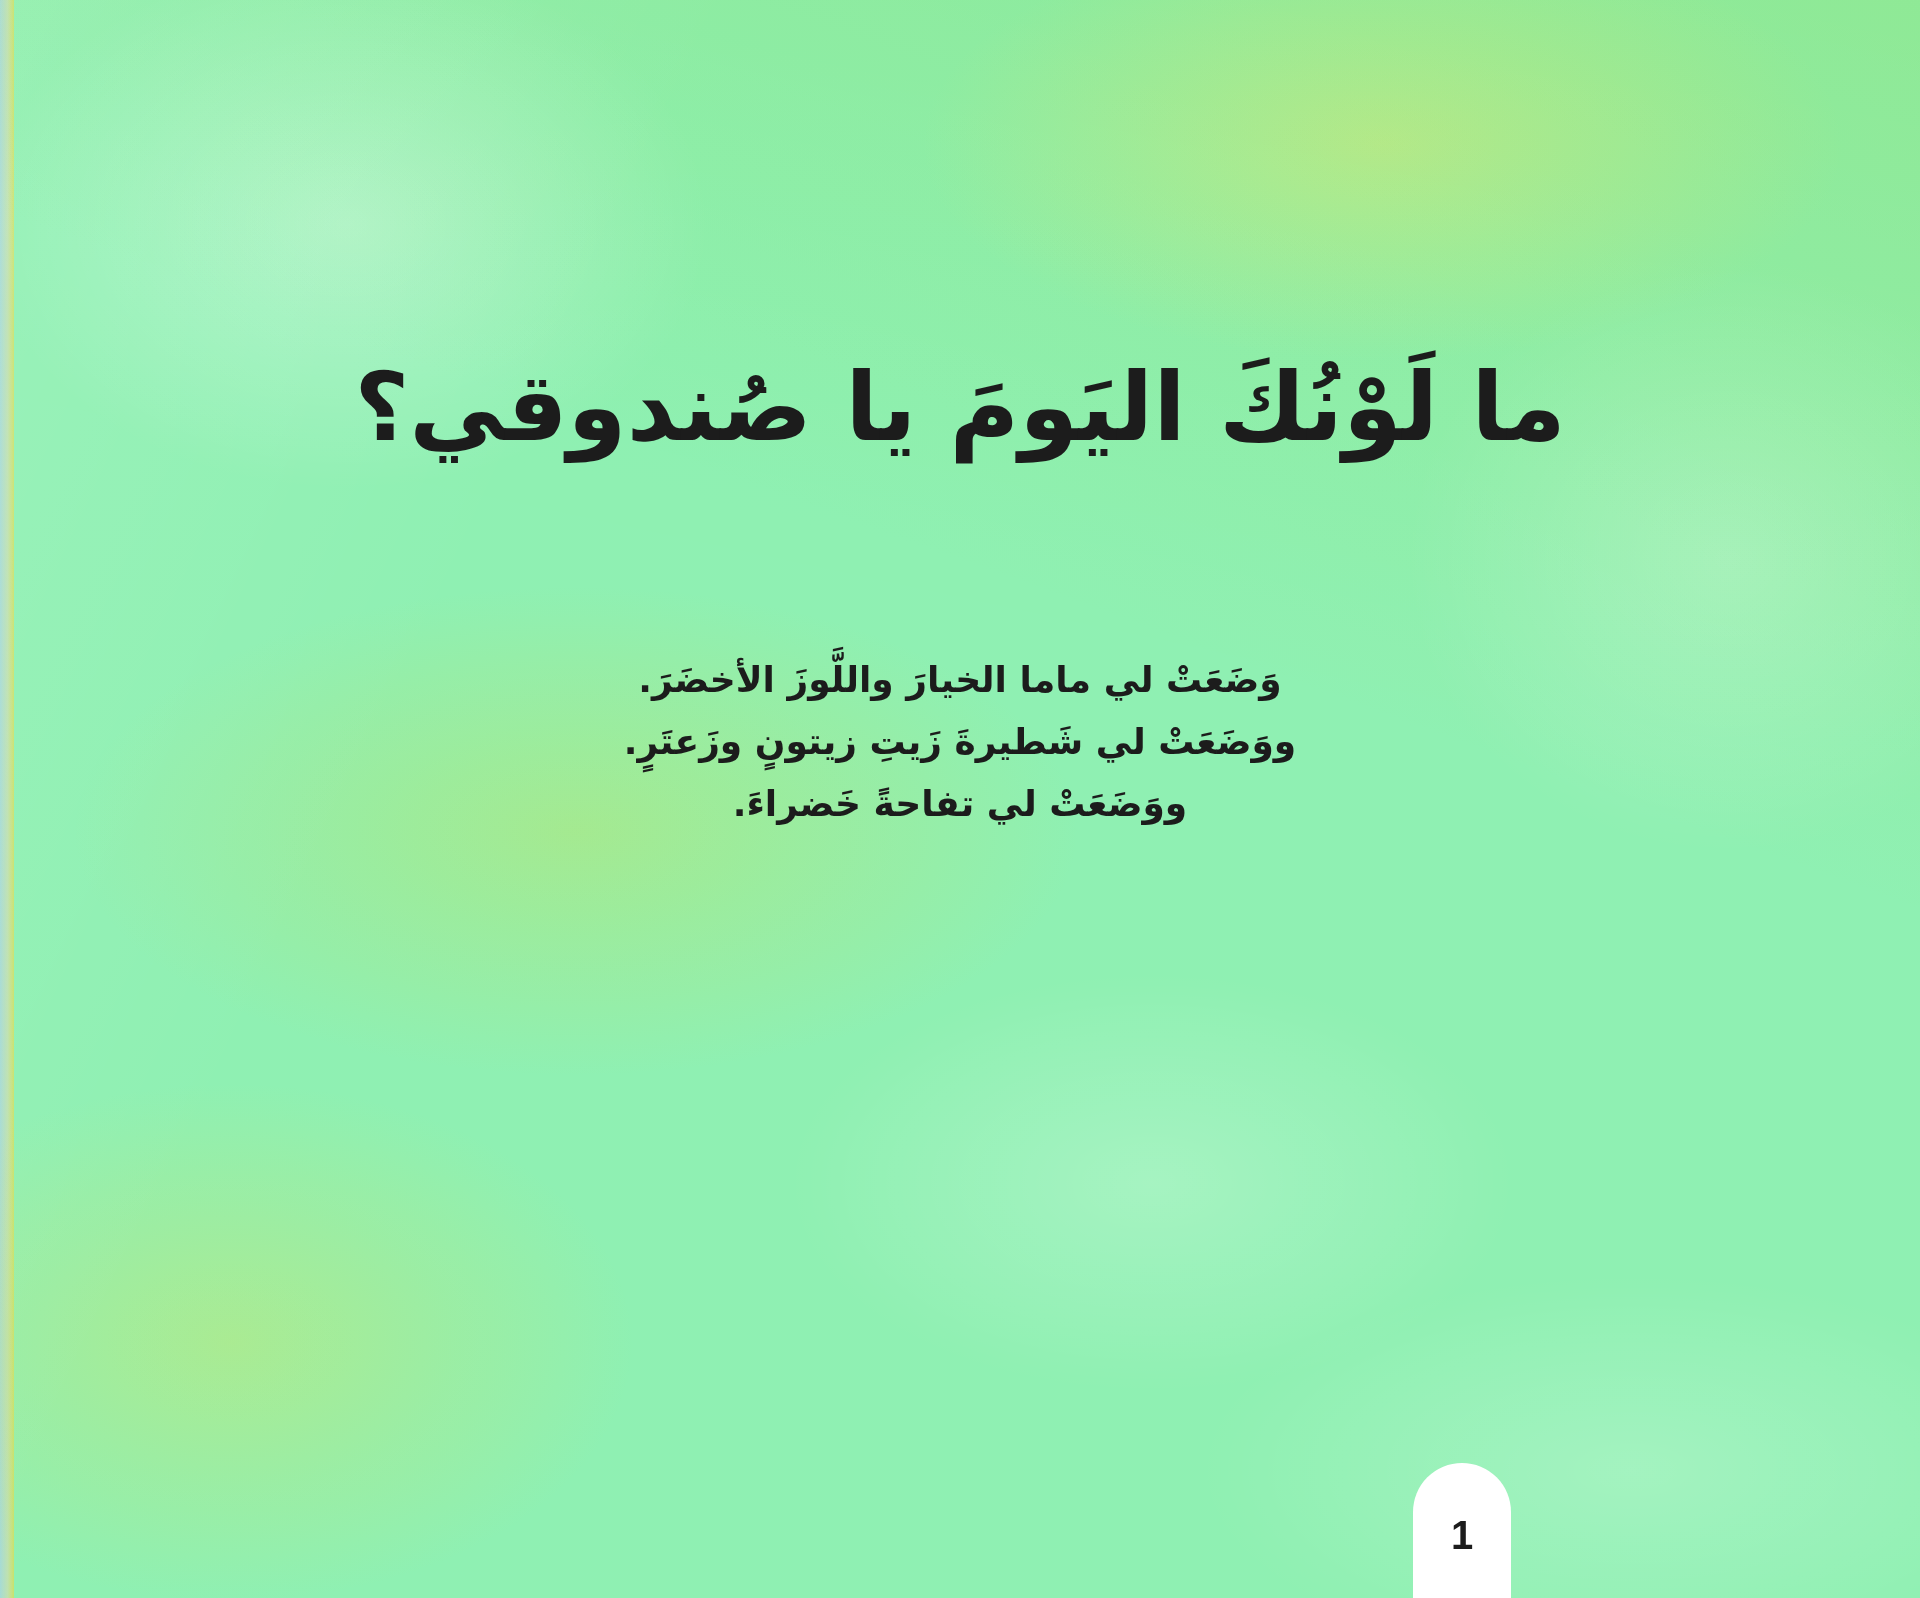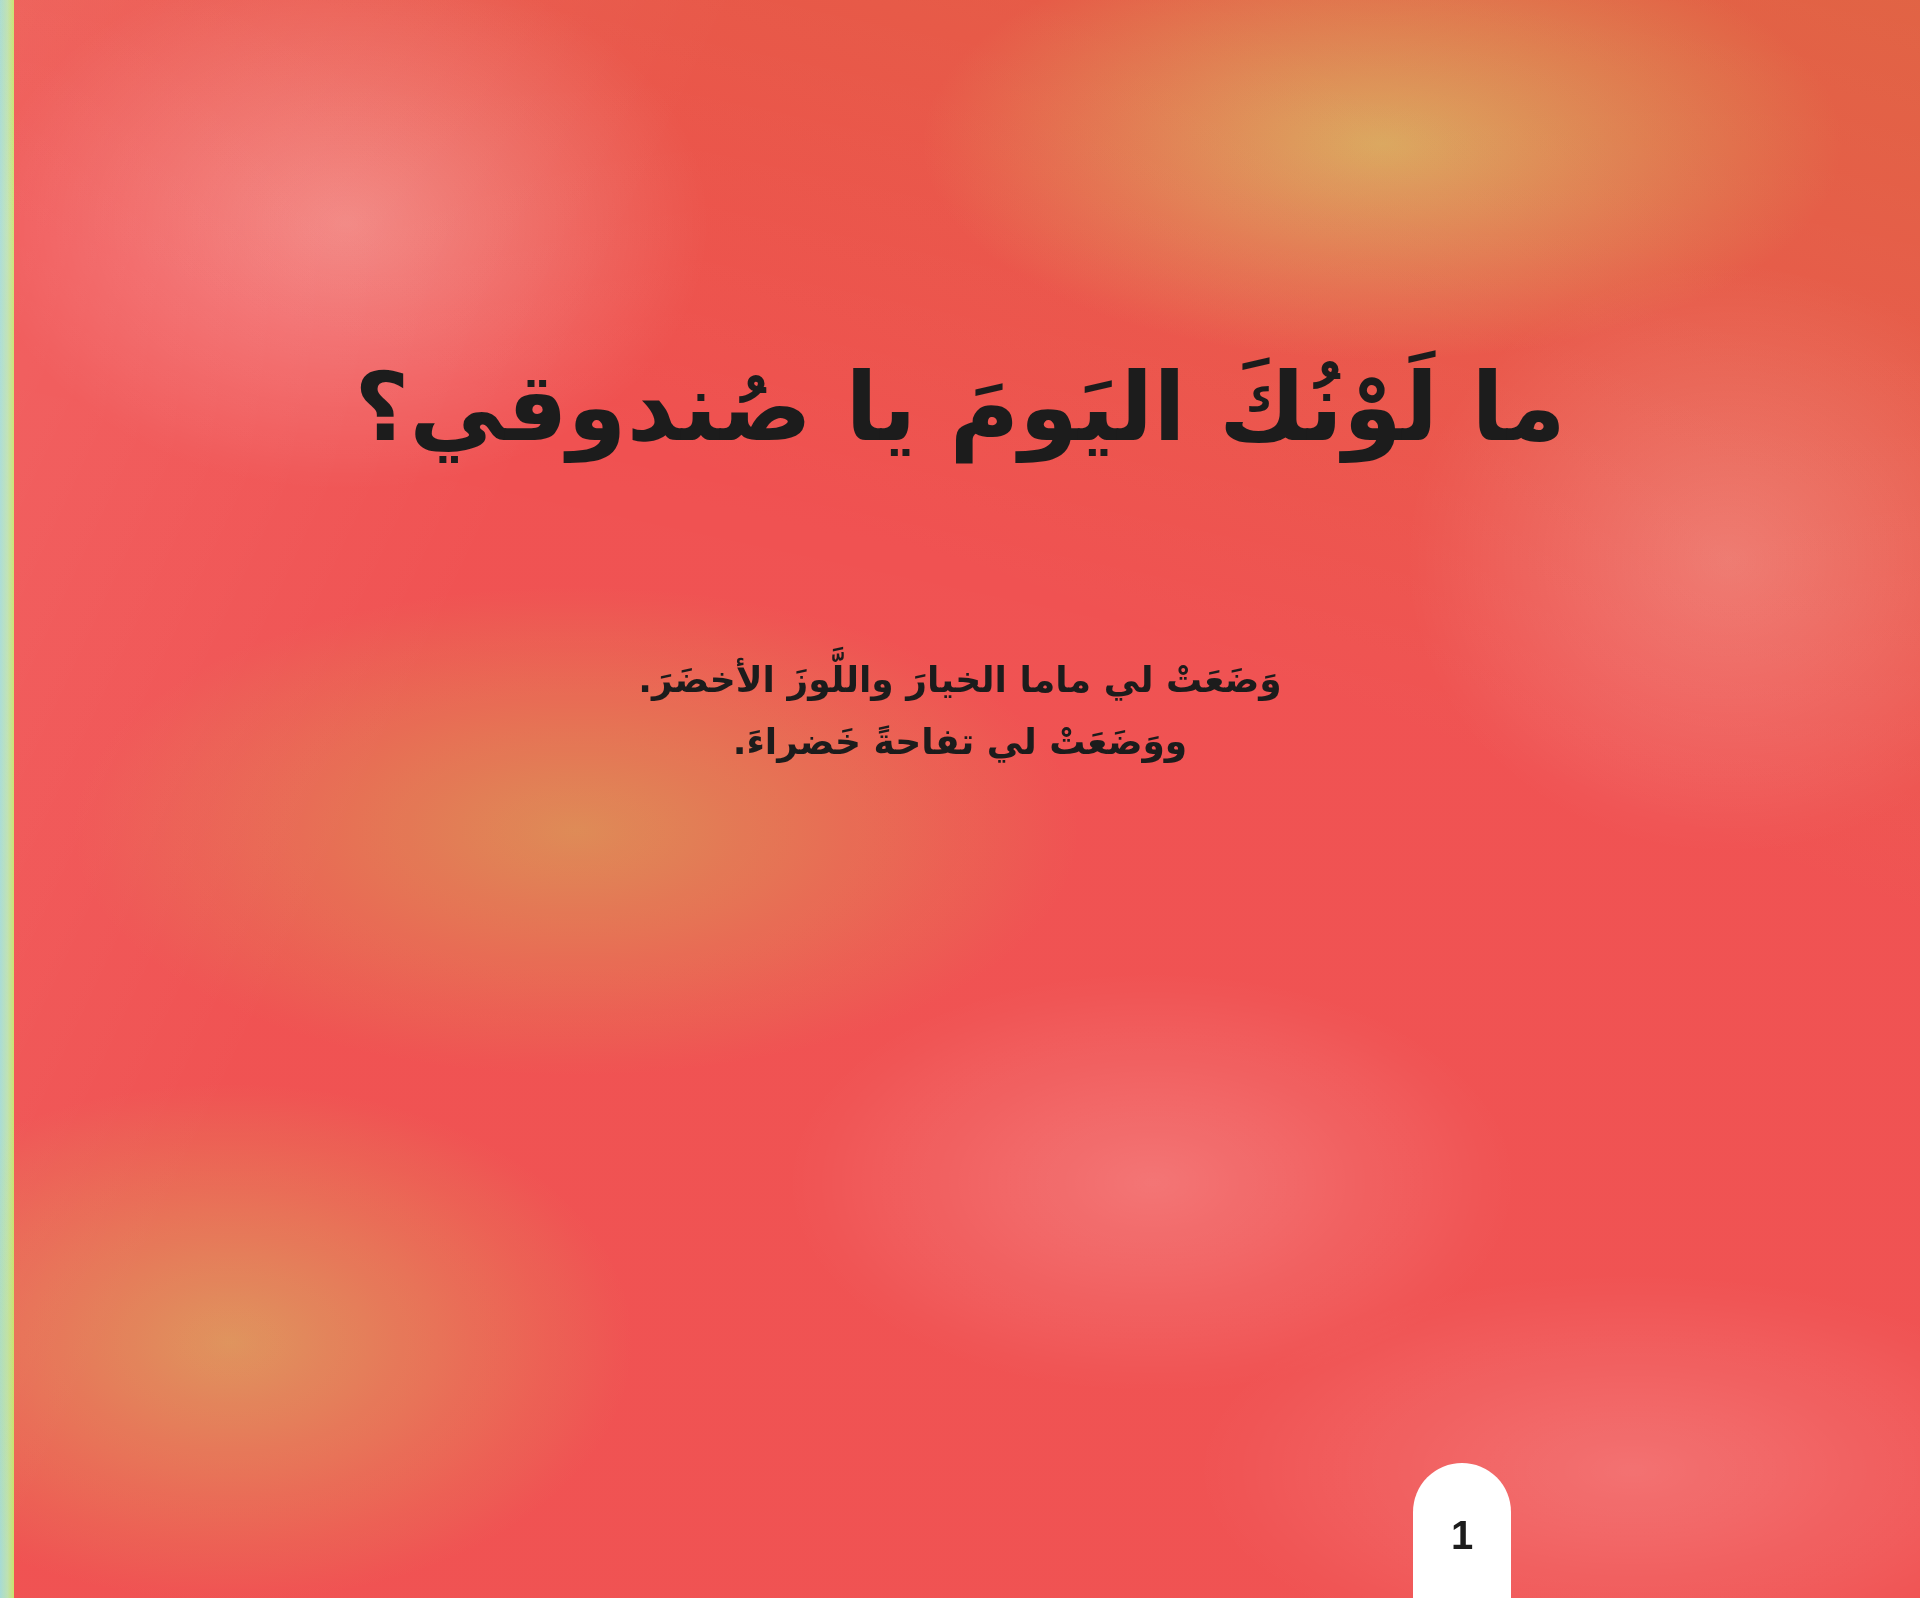--- a/index.html
+++ b/index.html
@@ -11,21 +11,21 @@
 
   body {
     font-family: "DejaVu Sans", sans-serif;
   }
 
   .page {
     position: relative;
     width: 1920px;
     height: 1598px;
     overflow: hidden;
-    background: #ef4444;
+    background: #86efac;
   }
 
   
   .gutter-strip {
     position: absolute;
     top: 0;
     left: 0;
     width: 14px;
     height: 100%;
     background: linear-gradient(to right, #9fd8d2 0%, #b9dfa9 55%, #c6e05e 100%);
@@ -131,20 +131,21 @@
 
   <div class="gutter-strip"></div>
   <div class="texture"></div>
 
   <div class="content">
 
     <h1 class="title">ما لَوْنُكَ اليَومَ يا صُندوقي؟</h1>
 
     <div class="body-text">
       <span class="line">وَضَعَتْ لي ماما الخيارَ واللَّوزَ الأخضَرَ.</span>
+      <span class="line">ووَضَعَتْ لي شَطيرةَ زَيتِ زيتونٍ وزَعتَرٍ.</span>
       <span class="line">ووَضَعَتْ لي تفاحةً خَضراءَ.</span>
     </div>
 
   </div>
 
   <div class="page-tab">
     <span class="num">1</span>
   </div>
 
 </div>

